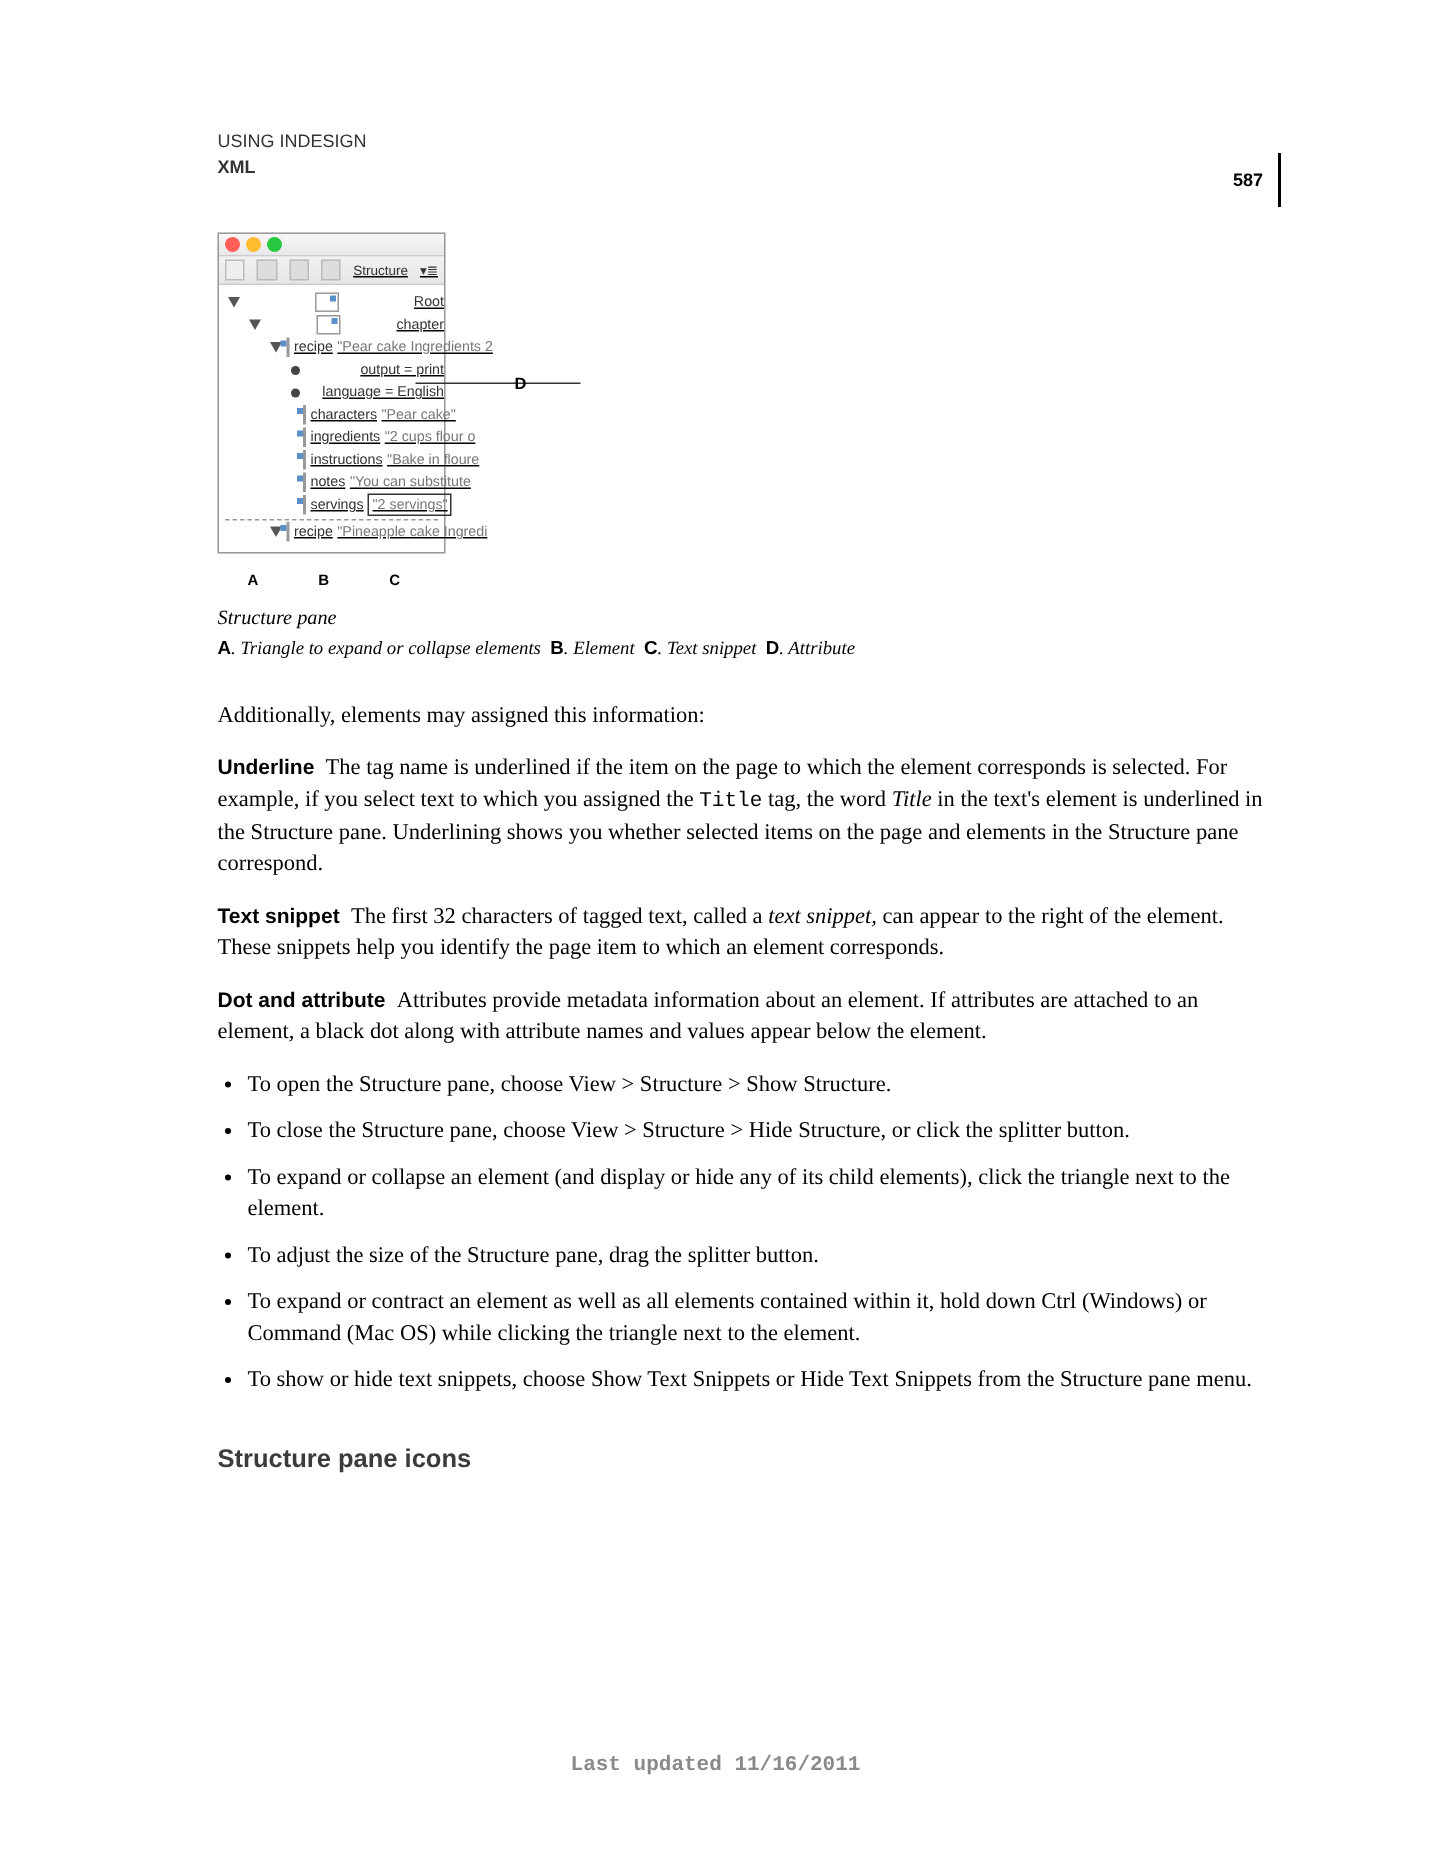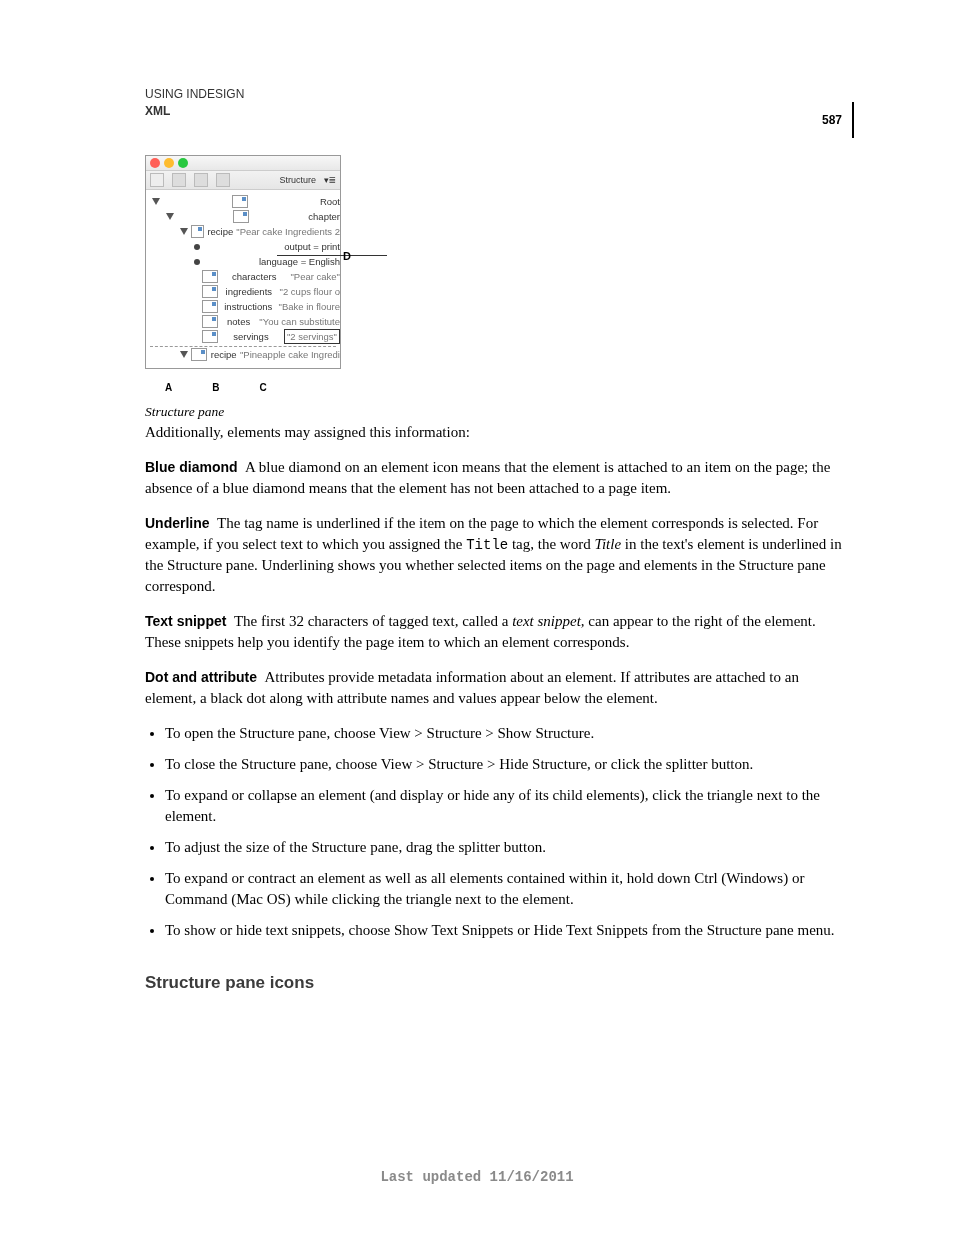--- a/index.html
+++ b/index.html
@@ -45,27 +45,28 @@
   .content {
     position: absolute;
     top: 155px;
     left: 145px;
     width: 700px;
     font-size: 15px;
     line-height: 1.4;
   }
   .figure {
     margin-bottom: 6px;
-    width: 196px;
+    width: 152px;
     border: 1px solid #999;
     background: #e5e5e5;
     font-family: Arial, sans-serif;
     font-size: 9.5px;
     position: relative;
     box-sizing: border-box;
+    text-decoration: underline;
   }
   .fig-titlebar {
     height: 14px;
     background: linear-gradient(#f7f7f7, #e8e8e8);
     border-bottom: 1px solid #ccc;
     display: flex;
     align-items: center;
     padding: 0 4px;
     gap: 4px;
   }
@@ -320,26 +321,29 @@
       <div class="d-label" style="top:94px; left:198px;">D</div>
 
       <div class="callout-letters">
         <span>A</span>
         <span>B</span>
         <span>C</span>
       </div>
     </div>
 
     <div class="caption">Structure pane</div>
+    <div class="legend">
+      <b>A</b>. <span>Triangle to expand or collapse elements</span>&nbsp;
+      <b>B</b>. <span>Element</span>&nbsp;
+      <b>C</b>. <span>Text snippet</span>&nbsp;
+      <b>D</b>. <span>Attribute</span>
+    </div>
 
     <p class="body">Additionally, elements may assigned this information:</p>
 
-    <p class="body">
-      <span class="term">Blue diamond</span>&nbsp;&nbsp;<span>A blue diamond on an element icon means that the element is attached to an item on the page; the absence of a blue diamond means that the element has not been attached to a page item.</span>
-    </p>
 
     <p class="body">
       <span class="term">Underline</span>&nbsp;&nbsp;<span>The tag name is underlined if the item on the page to which the element corresponds is selected. For example, if you select text to which you assigned the </span><code class="inline">Title</code><span> tag, the word </span><i>Title</i><span> in the text's element is underlined in the Structure pane. Underlining shows you whether selected items on the page and elements in the Structure pane correspond.</span>
     </p>
 
     <p class="body">
       <span class="term">Text snippet</span>&nbsp;&nbsp;<span>The first 32 characters of tagged text, called a </span><i>text snippet,</i><span> can appear to the right of the element. These snippets help you identify the page item to which an element corresponds.</span>
     </p>
 
     <p class="body">

